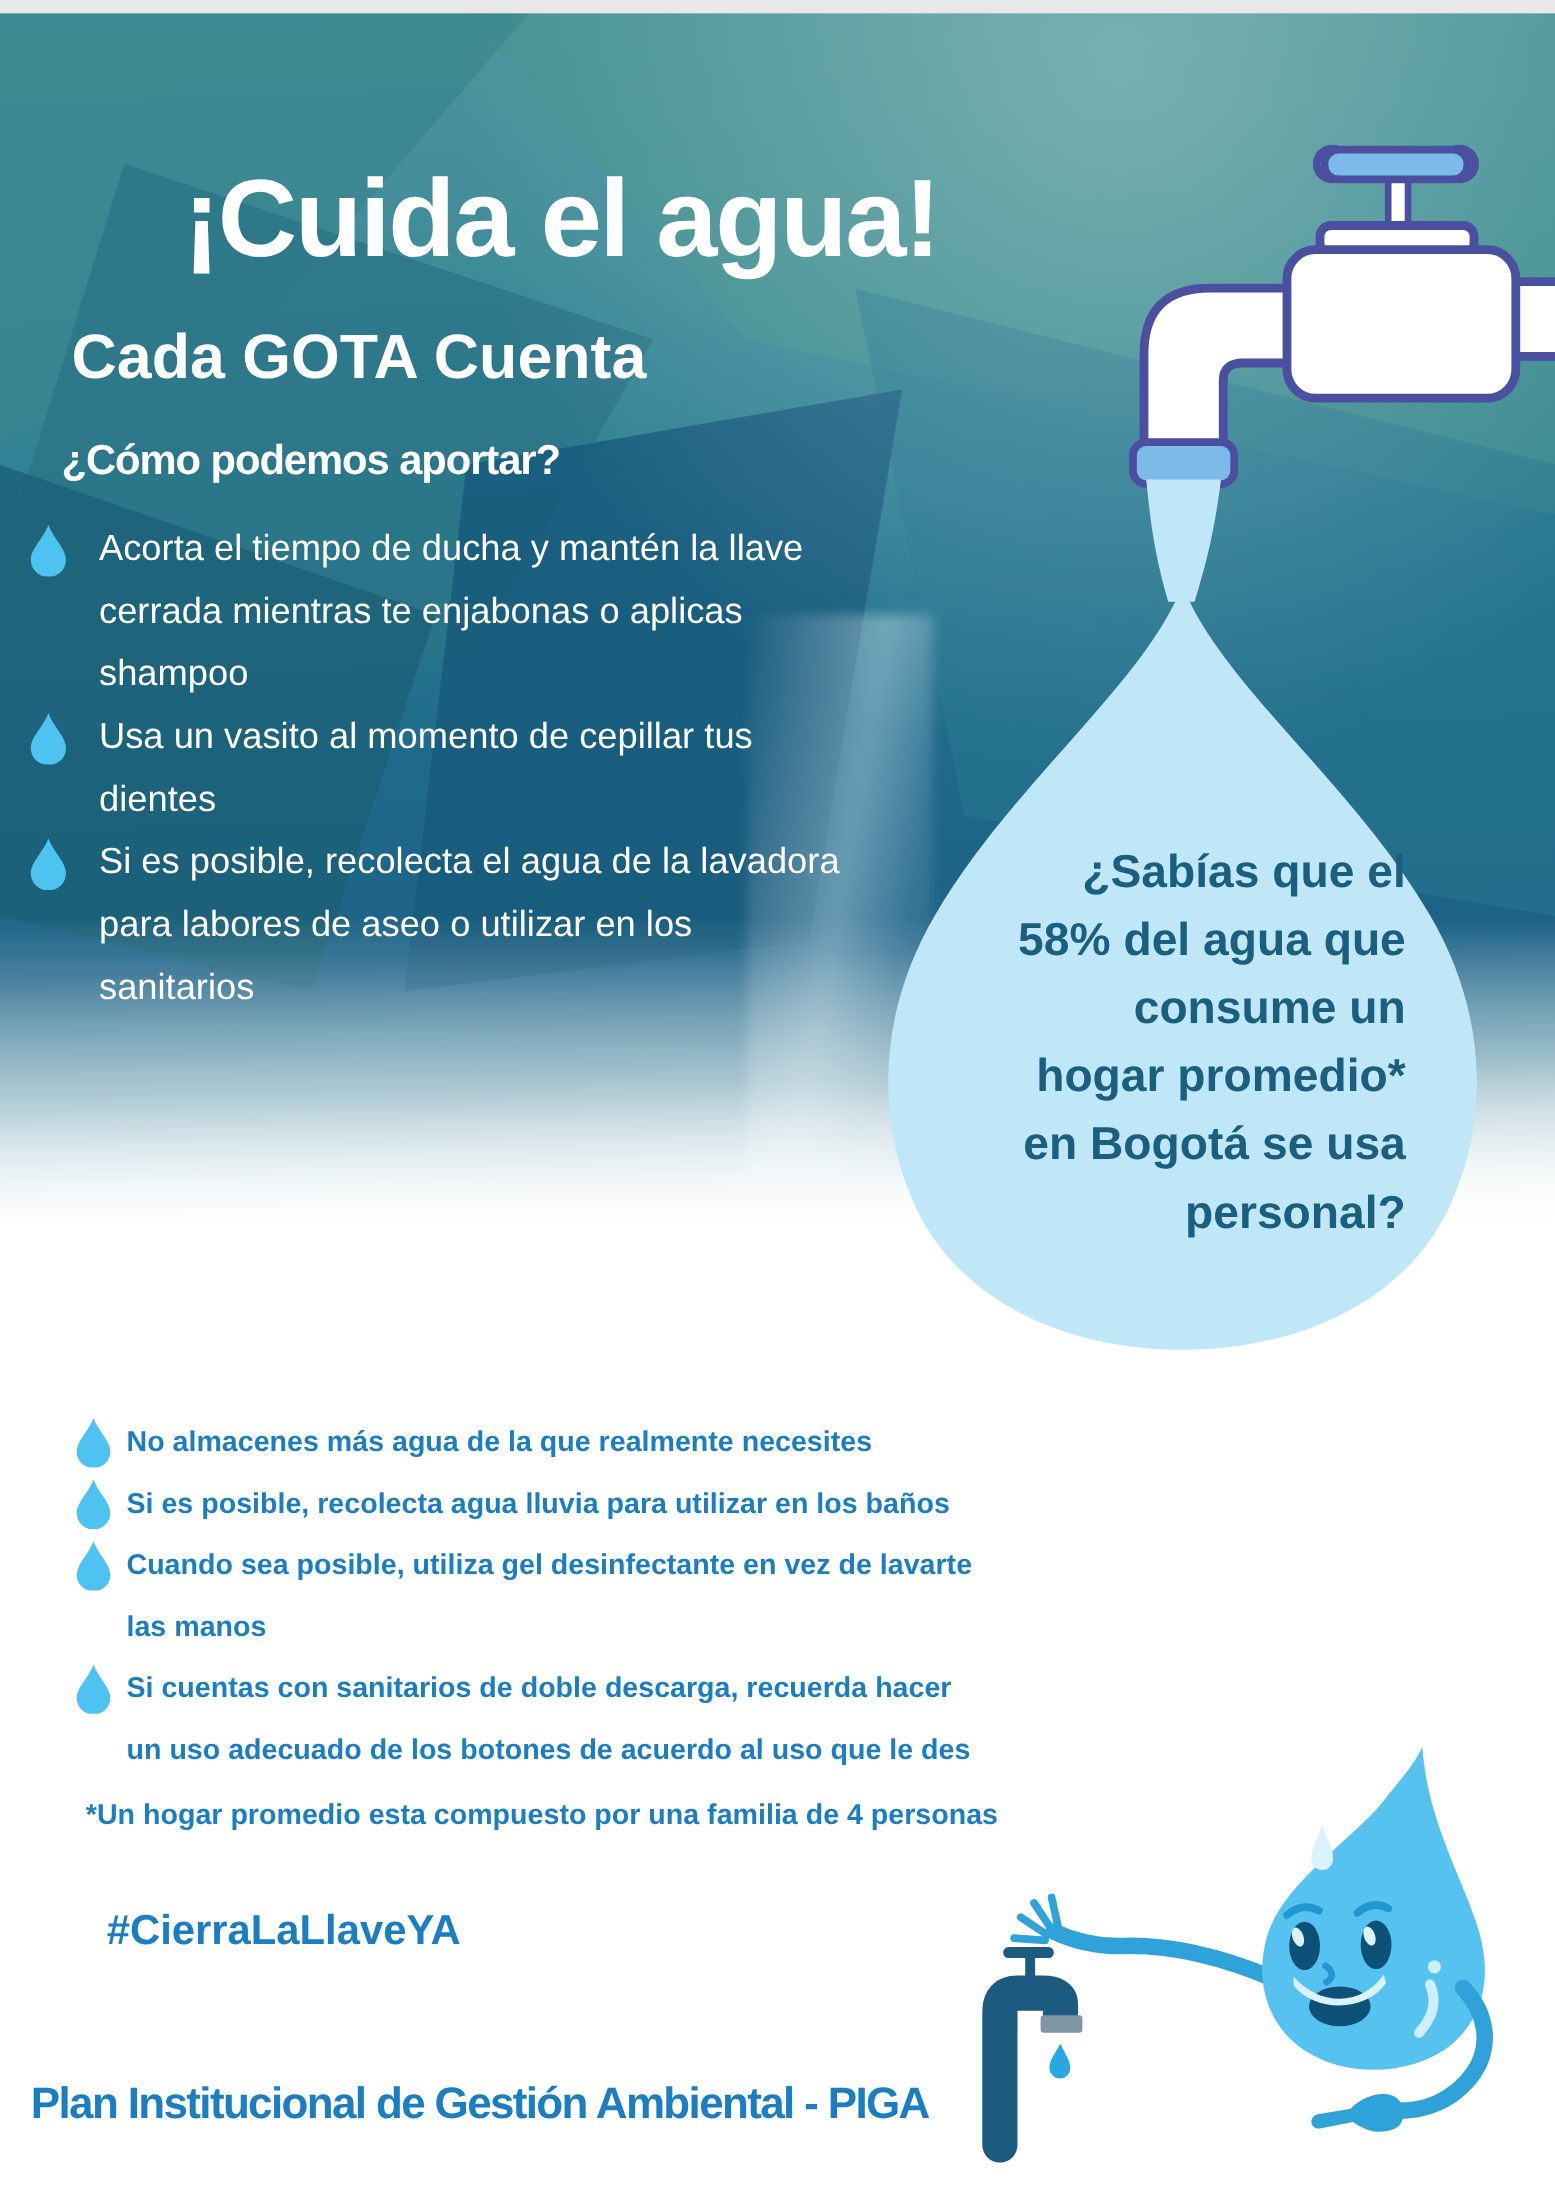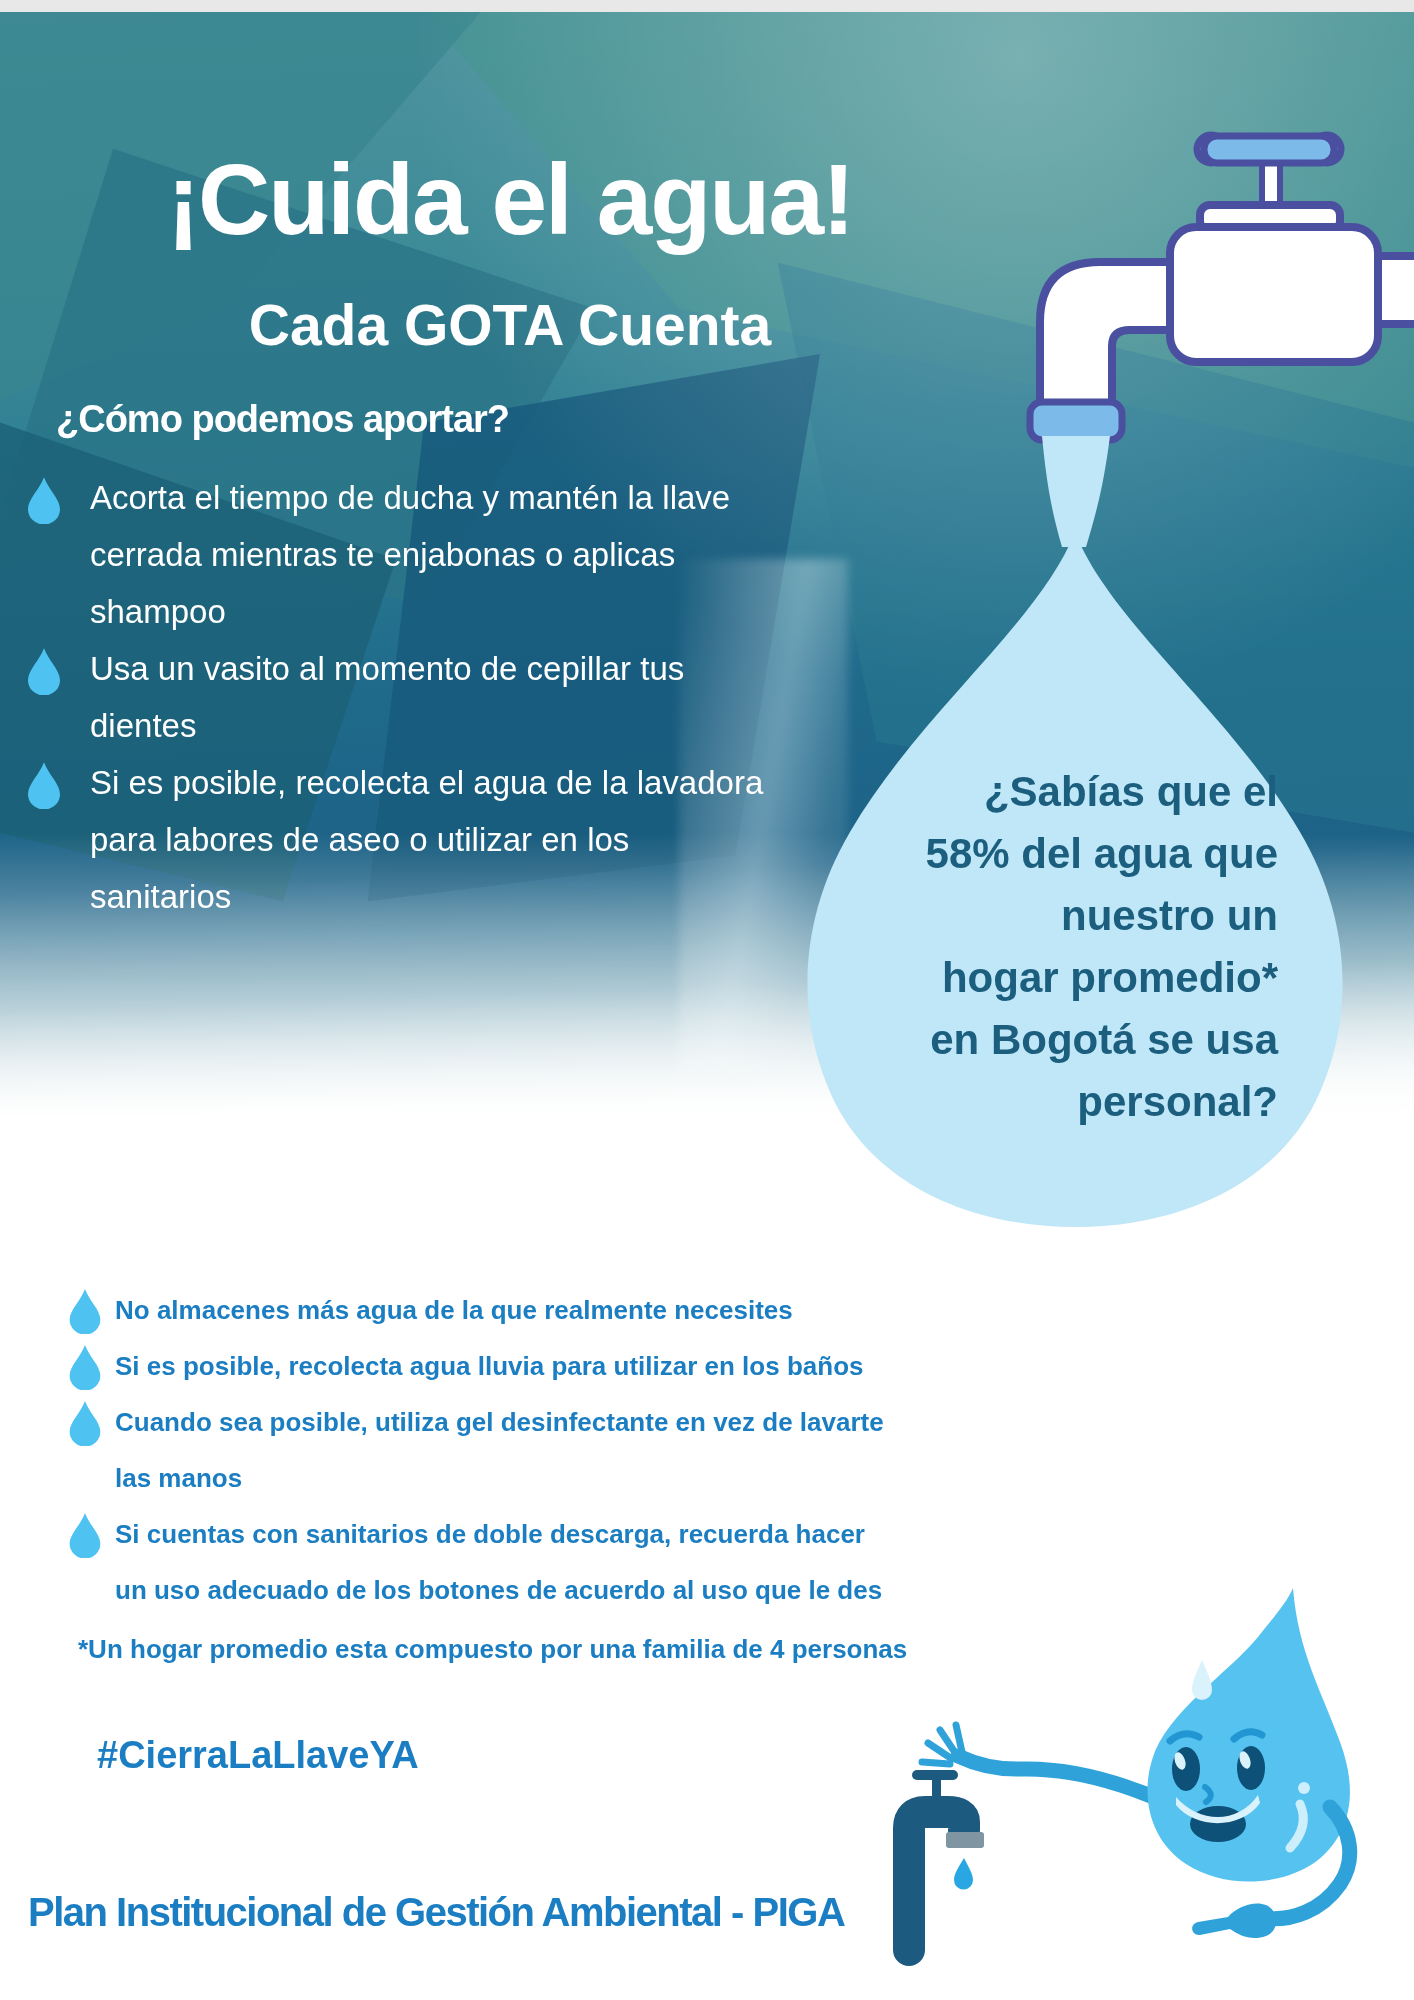--- a/index.html
+++ b/index.html
@@ -43,21 +43,21 @@
   .m-line{stroke:#2196d2;stroke-width:7;fill:none;stroke-linecap:round;}
   .p-pipe{stroke:var(--pipeDark);stroke-width:32;fill:none;stroke-linecap:round;stroke-linejoin:round;}
   .p-dark{fill:var(--pipeDark);}
   .p-gray{fill:#7f95a2;}
   .p-drip{fill:#29a7e2;}
 
   
   .abs{position:absolute;}
   #title{left:65px;top:132px;width:890px;text-align:center;color:var(--textWhite);
     font-size:100px;font-weight:700;letter-spacing:-2px;line-height:1.1;white-space:nowrap;}
-  #subtitle{left:65px;top:282px;width:890px;text-align:center;color:var(--textWhite);
+  #subtitle{left:65px;top:282px;width:890px;text-align:left;color:var(--textWhite);
     font-size:57px;font-weight:700;line-height:1.1;white-space:nowrap;}
   #heading1{left:56px;top:386px;color:var(--textWhite);font-size:38px;font-weight:700;
     letter-spacing:-1px;white-space:nowrap;}
   #list1{left:90px;top:457px;color:var(--textWhite);}
   #list1 .line{font-size:33px;line-height:57px;white-space:nowrap;font-weight:400;}
   #list2{left:115px;top:1270px;color:var(--accent);}
   #list2 .line{font-size:26px;line-height:56px;white-space:nowrap;font-weight:700;}
   .tip{position:relative;list-style:none;}
   .bullet{position:absolute;}
   #list1 .bullet{left:-64px;top:7px;width:36px;height:48px;}
@@ -177,21 +177,21 @@
         </svg>
       <div class="line">Si es posible, recolecta el agua de la lavadora</div>
       <div class="line">para labores de aseo o utilizar en los</div>
       <div class="line">sanitarios</div>
     </li>
   </ul>
 
   <div class="abs" id="fact">
     <div class="line">¿Sabías que el</div>
     <div class="line">58% del agua que</div>
-    <div class="line">nuestro un</div>
+    <div class="line">consume un</div>
     <div class="line">hogar promedio*</div>
     <div class="line">en Bogotá se usa</div>
     <div class="line">personal?</div>
   </div>
 
   <ul class="abs" id="list2">
     <li class="tip">
       <svg class="bullet" viewBox="0 0 30 42">
           <path d="M15 1 C19 12 29 20 29 29 A14 13.5 0 1 1 1 29 C1 20 11 12 15 1 Z"></path>
         </svg>

